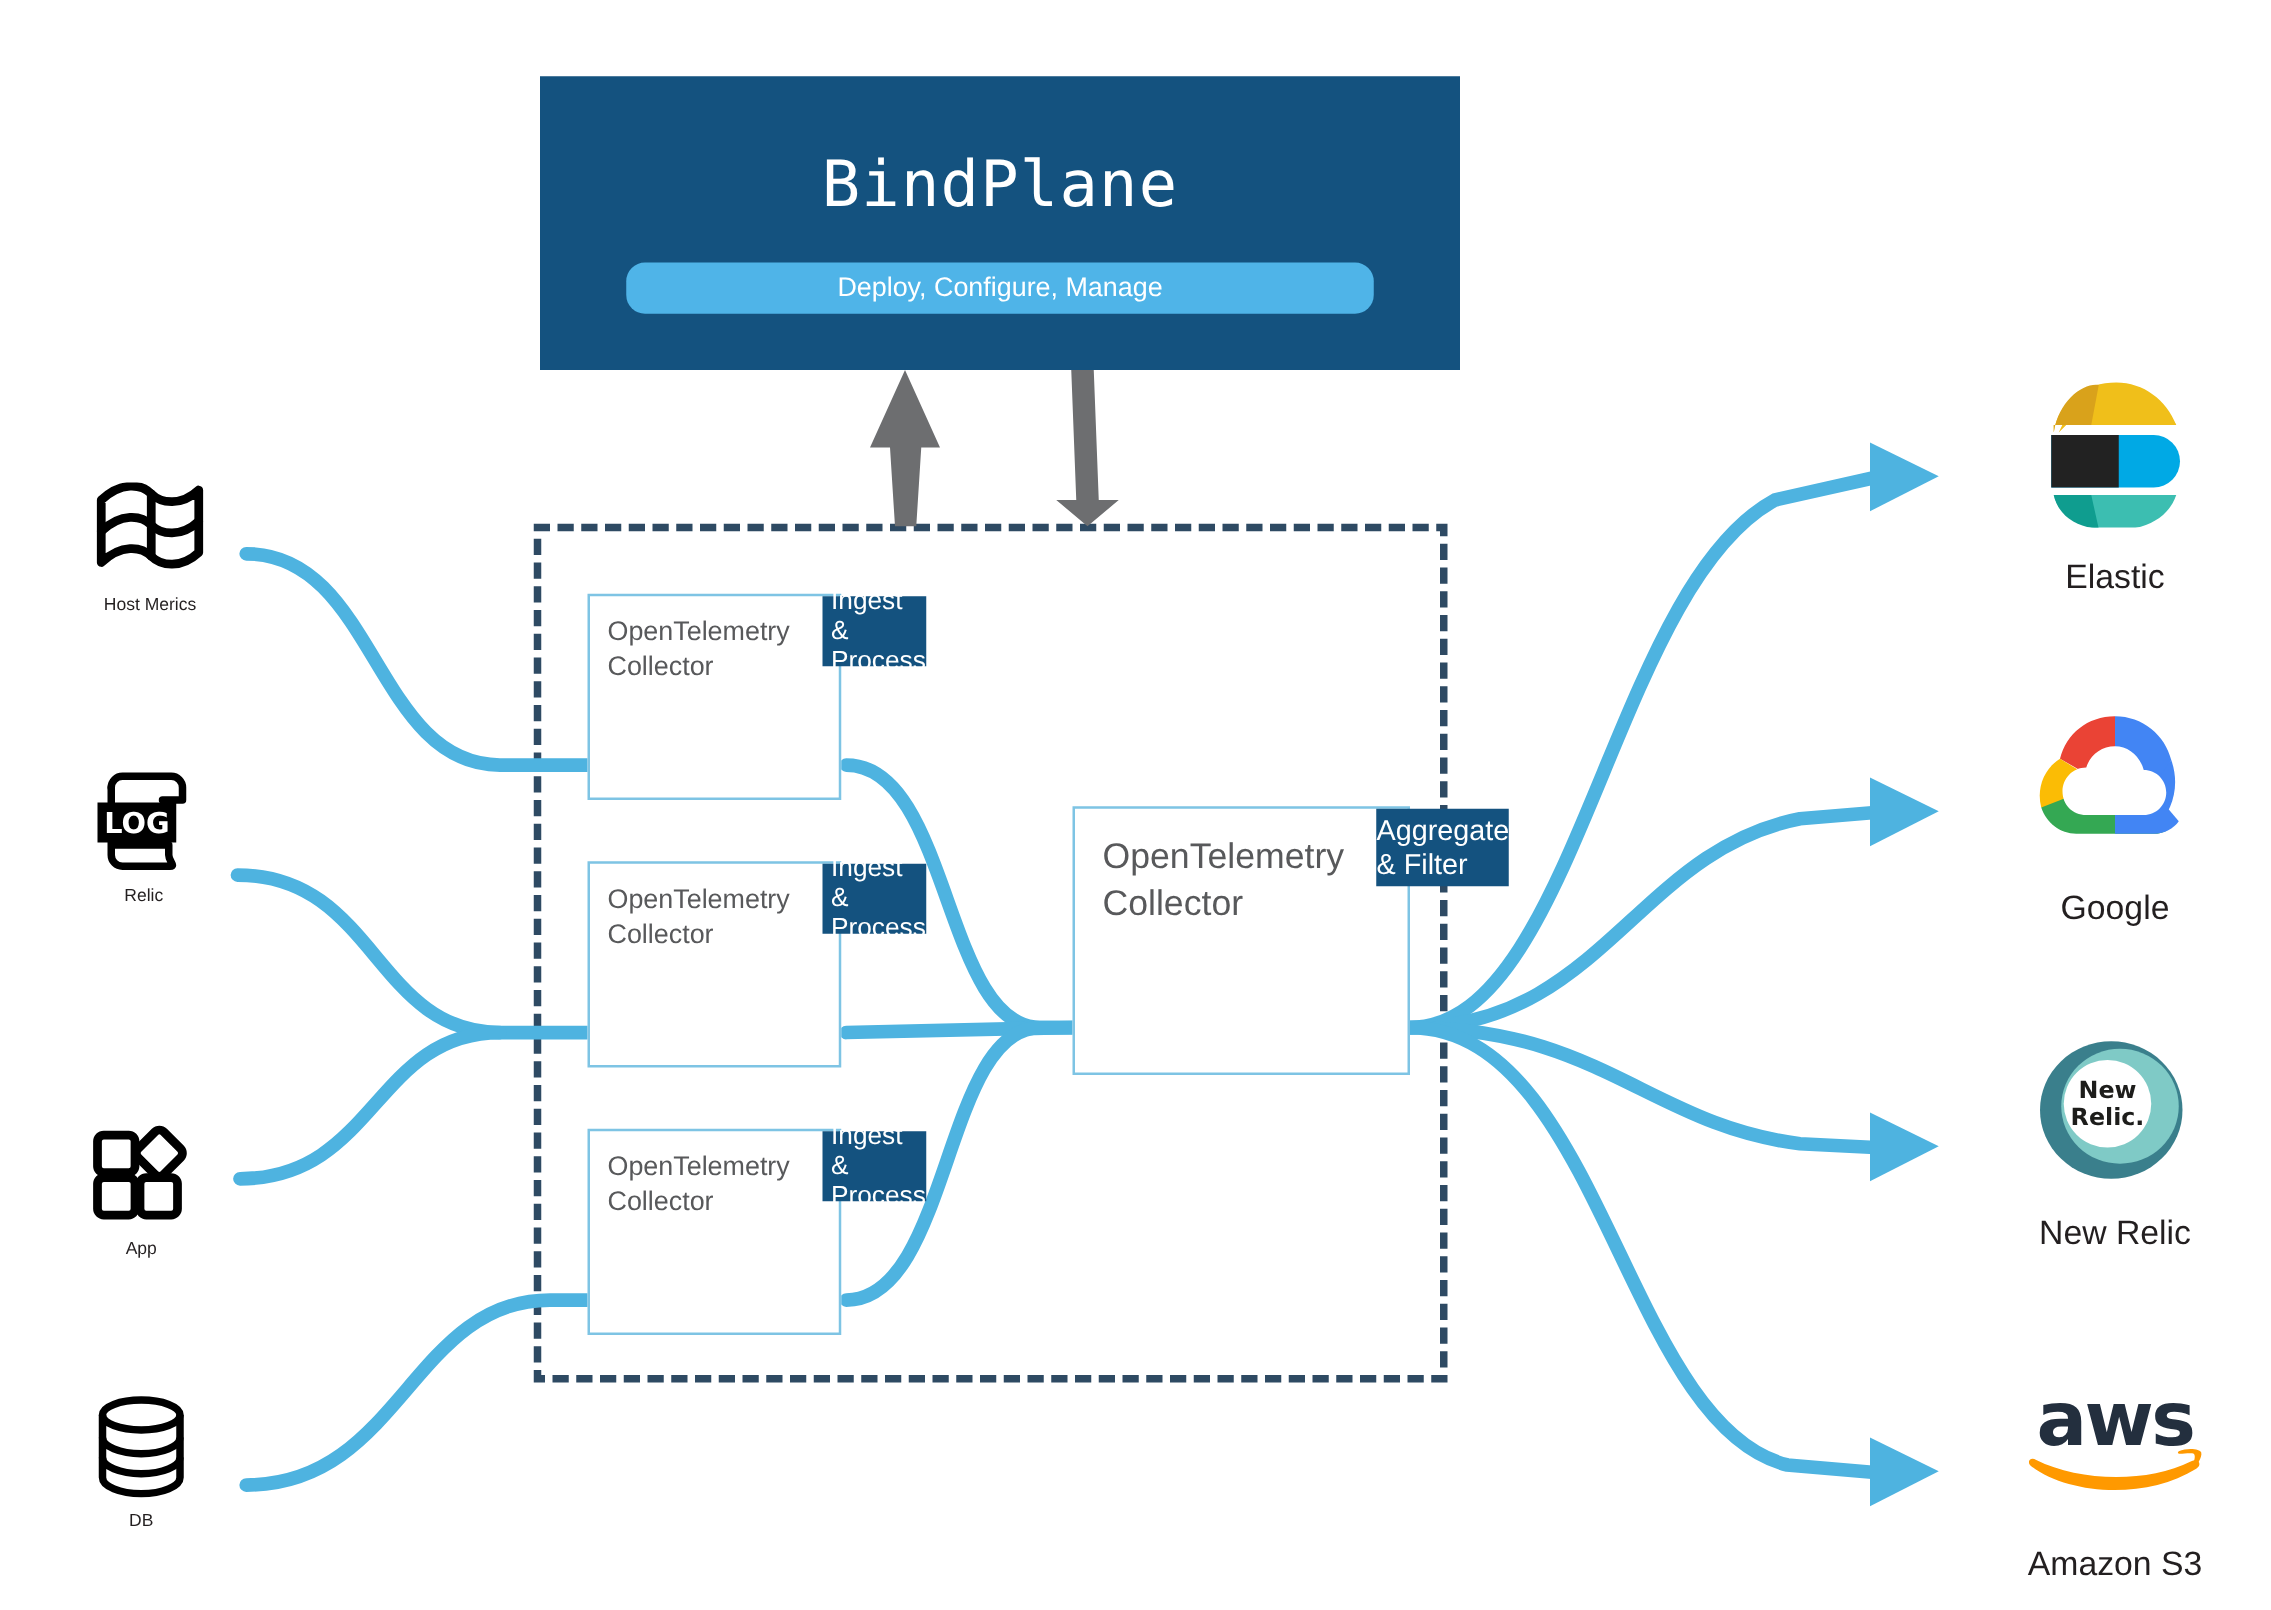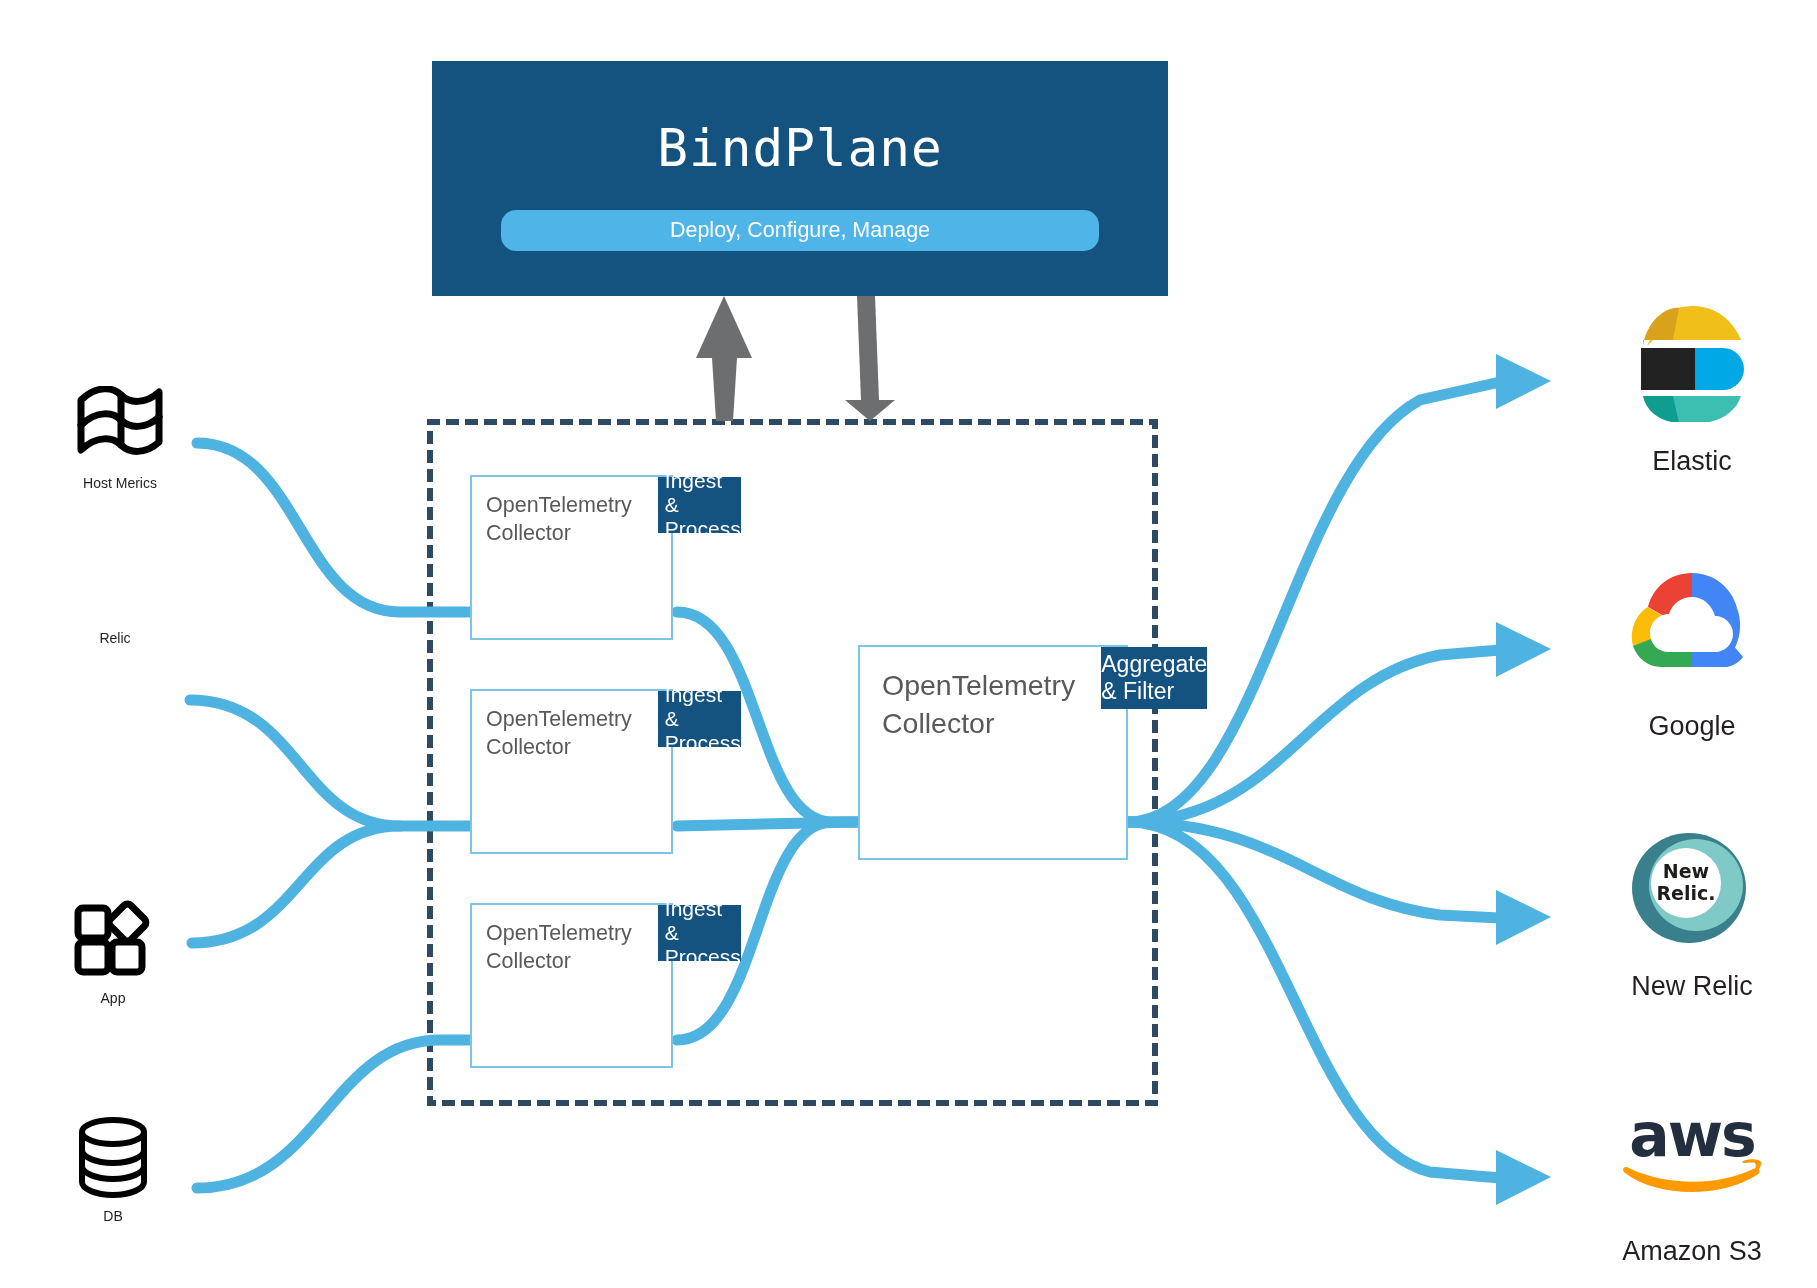--- a/index.html
+++ b/index.html
@@ -245,20 +245,30 @@
           <path d="M6,14 C22,-1 38,1 46,9 C54,17 70,19 84,6 L84,56 C70,69 54,67 46,59 C38,51 22,49 6,64 Z"></path>
           <path d="M6,39 C22,24 38,26 46,34 C54,42 70,44 84,31"></path>
           <path d="M46,9 L46,59"></path>
         </g>
       </svg>
     </div>
     <div class="source-label">Host Merics</div>
   </div>
 
   <div class="source-node" style="left:40px; top:618px;">
+    <div class="source-icon">
+      <svg width="84" height="80" viewBox="0 0 84 80">
+        <g fill="none" stroke="#000000" stroke-width="6" stroke-linejoin="round" stroke-linecap="round">
+          <path d="M16,13 C16,8 20,4 25,4 L64,4 C69,4 73,8 73,13 L73,23 L57,23"></path>
+          <path d="M16,13 L16,67 C16,72 20,76 25,76 L63,76 C68,76 62,72 62,67 L62,59 L16,59"></path>
+        </g>
+        <rect x="5" y="25" width="63" height="32" fill="#000000"></rect>
+        <text x="36.5" y="49" font-family="DejaVu Sans, sans-serif" font-size="23" font-weight="bold" fill="#ffffff" text-anchor="middle">LOG</text>
+      </svg>
+    </div>
     <div class="source-label">Relic</div>
   </div>
 
   <div class="source-node" style="left:38px; top:900px;">
     <div class="source-icon">
       <svg width="84" height="80" viewBox="0 0 84 80">
         <g fill="none" stroke="#000000" stroke-width="7" stroke-linejoin="round">
           <rect x="7" y="9" width="30" height="30" rx="5"></rect>
           <rect x="7" y="43" width="30" height="30" rx="5"></rect>
           <rect x="41" y="43" width="30" height="30" rx="5"></rect>

